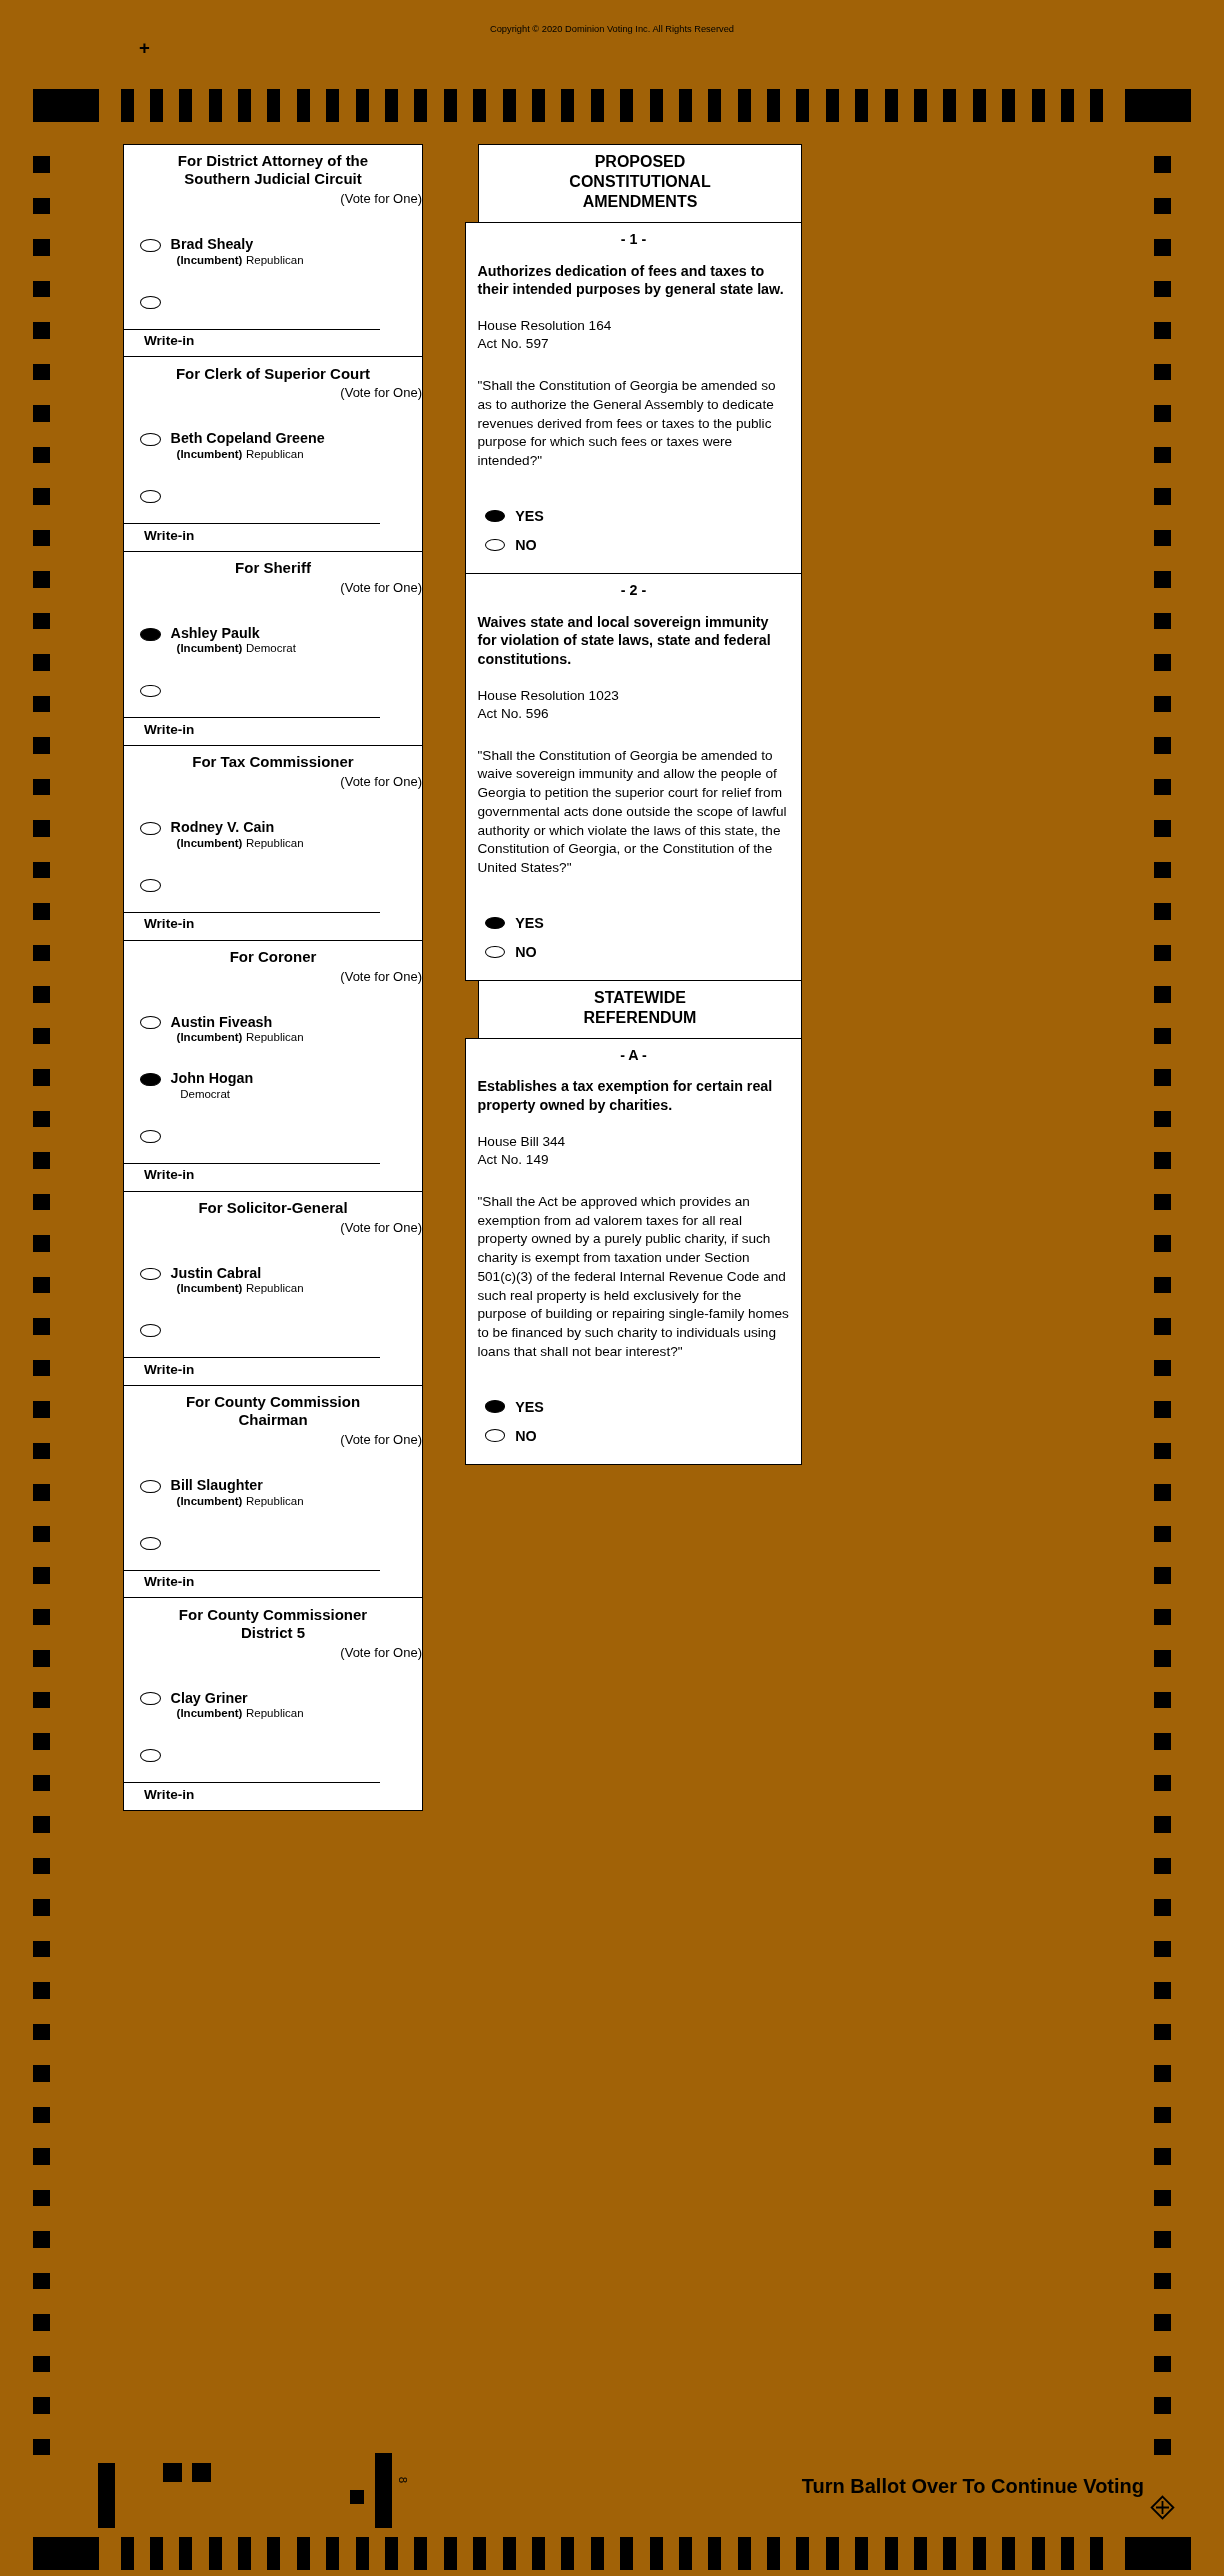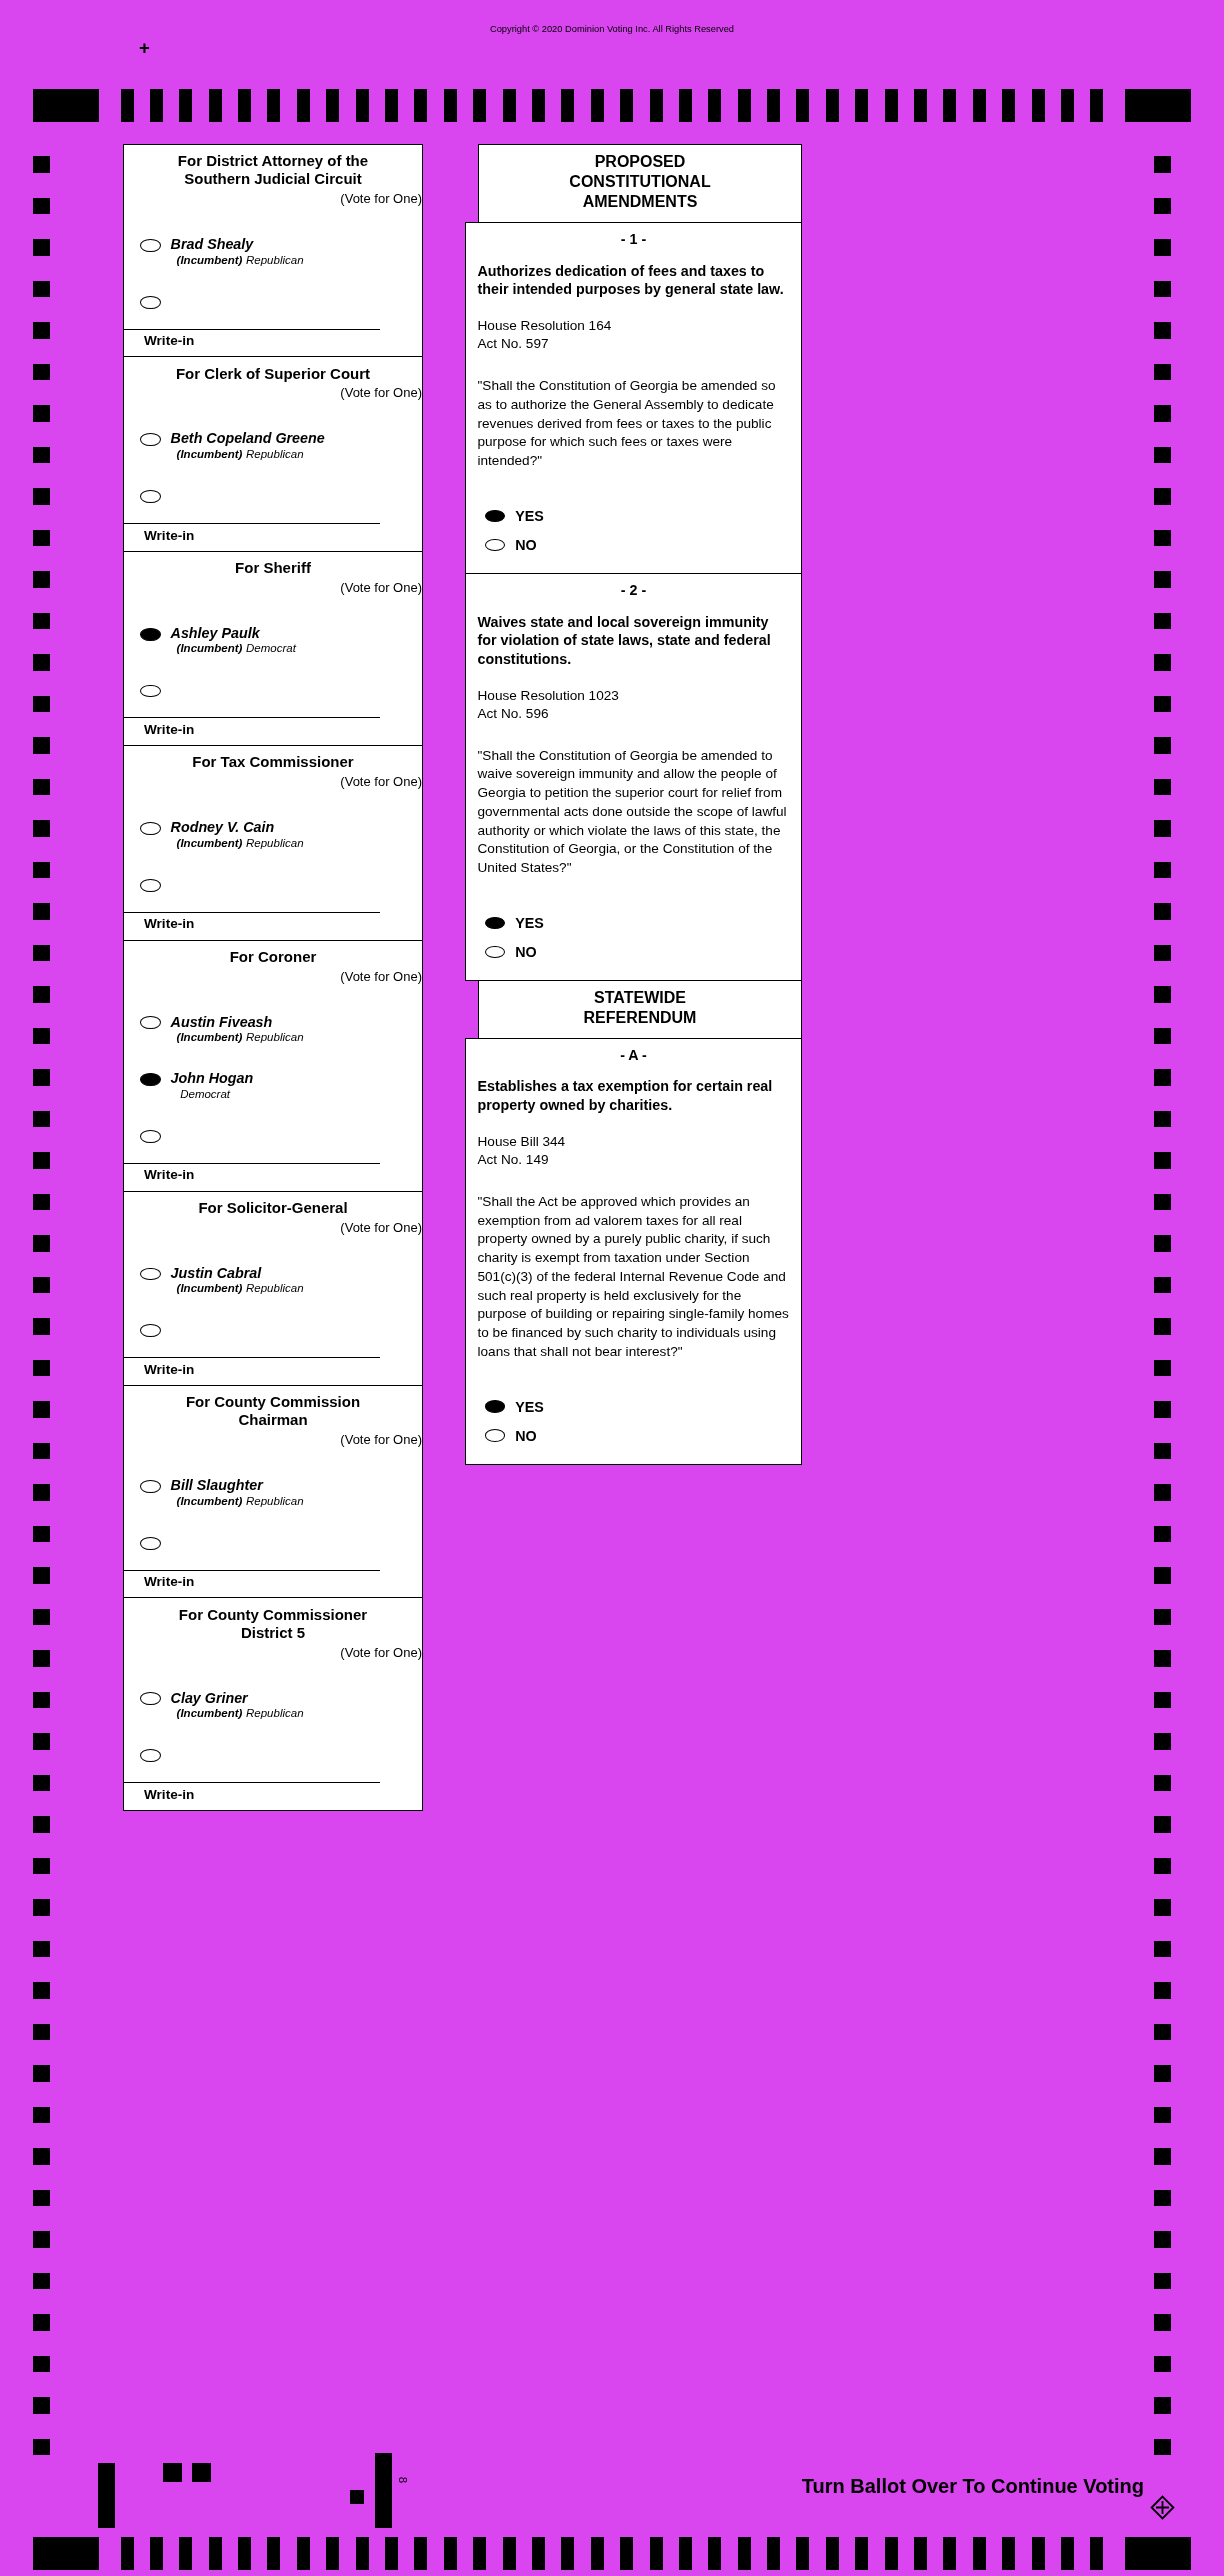--- a/index.html
+++ b/index.html
@@ -1,16 +1,16 @@
 <!DOCTYPE html>
 <html style="font-size:11.5px"><head>
 <meta charset="utf-8">
 <style>
   html,body{margin:0;padding:0;background:#e8e8e8;}
-  .sheet{position:relative;width:1224px;height:2576px;background:#d946ef;
+  .sheet{position:relative;width:1224px;height:2576px;background:#a16207;
          font-family:"Liberation Sans", sans-serif;color:#000;overflow:hidden;}
 
   
   .copyright{position:absolute;top:24.4px;left:0;right:0;text-align:center;font-size:9.3px;}
   .plus-mark{position:absolute;left:139px;top:37px;font-size:18.6px;font-weight:bold;}
 
   
   .timing-row{position:absolute;left:33px;width:1158px;height:33px;display:flex;align-items:stretch;}
   .timing-row.top{top:89px;}
   .timing-row.bottom{top:2537px;}
@@ -26,21 +26,21 @@
   .col{position:absolute;top:144px;}
   .col.contests{left:123px;width:300px;}
   .col.measures{left:465px;width:337px;}
   .box{border:1.4px solid #000;background:#fff;margin-top:-1.4px;}
   .box:first-child{margin-top:0;}
 
   
   .contest-title{font-weight:bold;font-size:15px;text-align:center;line-height:1.2;
                  padding:7.2px 29px 0;}
   .vote-for{text-align:right;font-size:13px;margin:2.9px 0 30px;}
-  .cand-row{display:flex;align-items:flex-start;padding-left:16px;margin-bottom:26px;font-style:italic;}
+  .cand-row{display:flex;align-items:flex-start;padding-left:16px;margin-bottom:26px;}
   .cand-row.blank{margin-bottom:20px;}
   .oval{width:18.6px;height:10.8px;border:1.4px solid #000;border-radius:50%;margin-top:2.9px;flex:none;background:#fff;}
   .oval.filled{background:#000;}
   .cand-text{margin-left:10px;}
   .cand-name{font-weight:bold;font-size:14.3px;line-height:1.15;}
   .cand-sub{font-size:11.5px;line-height:1.25;}
   .cand-sub .inc{font-weight:bold;margin-left:6px;}
   .cand-sub .party{margin-left:3.6px;margin-top:42px;}
   .write-in-rule{width:86%;border-top:1.4px solid #000;height:0;}
   .write-in-label{font-weight:bold;font-size:13.6px;padding:3.6px 0 8.6px 20px;}

